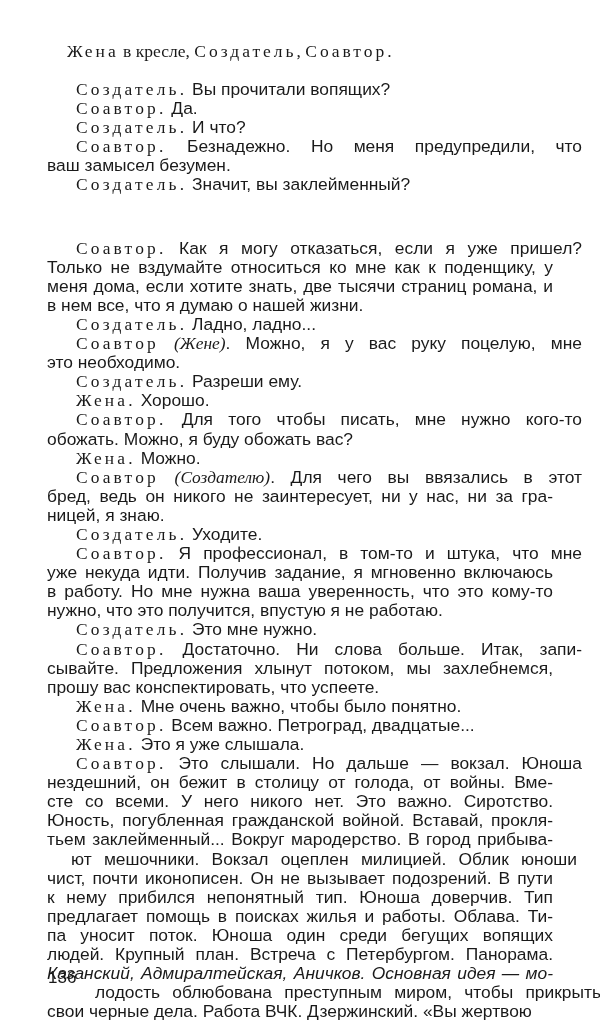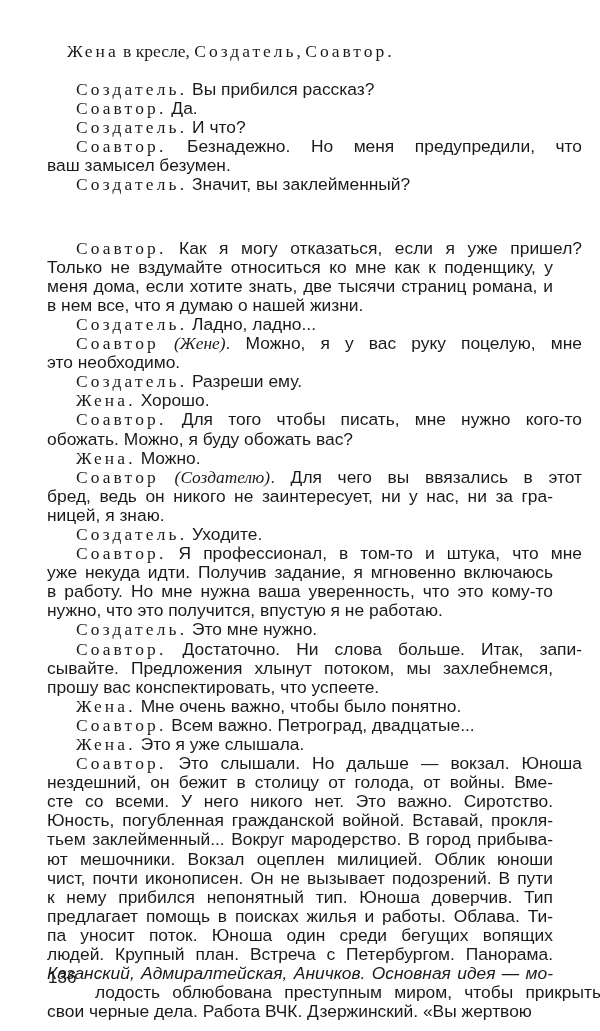--- a/index.html
+++ b/index.html
@@ -41,21 +41,21 @@
   </style>
 </head>
 <body>
 
 <div class="page">
   <div class="cast">
     <span class="spaced">Жена</span><span> в кресле, </span><span class="spaced">Создатель</span><span>, </span><span class="spaced">Соавтор</span><span>.</span>
   </div>
   <div class="body" id="dialogue">
       <div class="para" style="text-indent: 0px;">
-        <span class="line last" style="padding-left: 29px; display: block; width: 506px;"><span class="speaker">Создатель.</span><span> Вы прибился рассказ?</span></span>
+        <span class="line last" style="padding-left: 29px; display: block; width: 506px;"><span class="speaker">Создатель.</span><span> Вы прочитали вопящих?</span></span>
       </div>
       <div class="para" style="text-indent: 0px;">
         <span class="line last" style="padding-left: 29px; display: block; width: 506px;"><span class="speaker">Соавтор.</span><span> Да.</span></span>
       </div>
       <div class="para" style="text-indent: 0px;">
         <span class="line last" style="padding-left: 29px; display: block; width: 506px;"><span class="speaker">Создатель.</span><span> И что?</span></span>
       </div>
       <div class="para" style="text-indent: 0px;">
         <span class="line" style="padding-left: 29px; display: block; transform: scaleX(1); transform-origin: left top; white-space: normal; width: 506px;"><span class="speaker">Соавтор.</span><span> Безнадежно. Но меня предупредили, что</span></span>
         <span class="line last" style="display: block; width: 506px;"><span>ваш замысел безумен.</span></span>
@@ -119,21 +119,21 @@
       </div>
       <div class="para" style="text-indent: 0px;">
         <span class="line last" style="padding-left: 29px; display: block; width: 506px;"><span class="speaker">Жена.</span><span> Это я уже слышала.</span></span>
       </div>
       <div class="para" style="text-indent: 0px;">
         <span class="line" style="padding-left: 29px; display: block; transform: scaleX(1); transform-origin: left top; white-space: normal; width: 506px;"><span class="speaker">Соавтор.</span><span> Это слышали. Но дальше — вокзал. Юноша</span></span>
         <span class="line" style="display: block; transform: scaleX(1); transform-origin: left top; white-space: normal; width: 506px;"><span>нездешний, он бежит в столицу от голода, от войны. Вме-</span></span>
         <span class="line" style="display: block; transform: scaleX(1); transform-origin: left top; white-space: normal; width: 506px;"><span>сте со всеми. У него никого нет. Это важно. Сиротство.</span></span>
         <span class="line" style="display: block; transform: scaleX(1); transform-origin: left top; white-space: normal; width: 506px;"><span>Юность, погубленная гражданской войной. Вставай, прокля-</span></span>
         <span class="line" style="display: block; transform: scaleX(1); transform-origin: left top; white-space: normal; width: 506px;"><span>тьем заклейменный... Вокруг мародерство. В город прибыва-</span></span>
-        <span class="line" style="display: block; transform: scaleX(1); transform-origin: left top; white-space: normal; width: 506px;"><span>ют мешочники. Вокзал оцеплен милицией. Облик юноши</span></span>
+        <span class="line" style="display: block; transform: scaleX(1); transform-origin: left top; white-space: normal; width: 506px; margin-left: 24px;"><span>ют мешочники. Вокзал оцеплен милицией. Облик юноши</span></span>
         <span class="line" style="display: block; transform: scaleX(1); transform-origin: left top; white-space: normal; width: 506px;"><span>чист, почти иконописен. Он не вызывает подозрений. В пути</span></span>
         <span class="line" style="display: block; transform: scaleX(1); transform-origin: left top; white-space: normal; width: 506px;"><span>к нему прибился непонятный тип. Юноша доверчив. Тип</span></span>
         <span class="line" style="display: block; transform: scaleX(1); transform-origin: left top; white-space: normal; width: 506px;"><span>предлагает помощь в поисках жилья и работы. Облава. Ти-</span></span>
         <span class="line" style="display: block; transform: scaleX(1); transform-origin: left top; white-space: normal; width: 506px;"><span>па уносит поток. Юноша один среди бегущих вопящих</span></span>
         <span class="line" style="display: block; transform: scaleX(1); transform-origin: left top; white-space: normal; width: 506px;"><span>людей. Крупный план. Встреча с Петербургом. Панорама.</span></span>
         <span class="line" style="display: block; transform: scaleX(1); transform-origin: left top; white-space: normal; width: 506px; font-style: italic;"><span>Казанский, Адмиралтейская, Аничков. Основная идея — мо-</span></span>
         <span class="line" style="display: block; transform: scaleX(1); transform-origin: left top; white-space: normal; width: 506px; margin-left: 48px;"><span>лодость облюбована преступным миром, чтобы прикрыть</span></span>
         <span class="line last" style="display: block; width: 506px;"><span>свои черные дела. Работа ВЧК. Дзержинский. «Вы жертвою</span></span>
       </div>
     </div>

